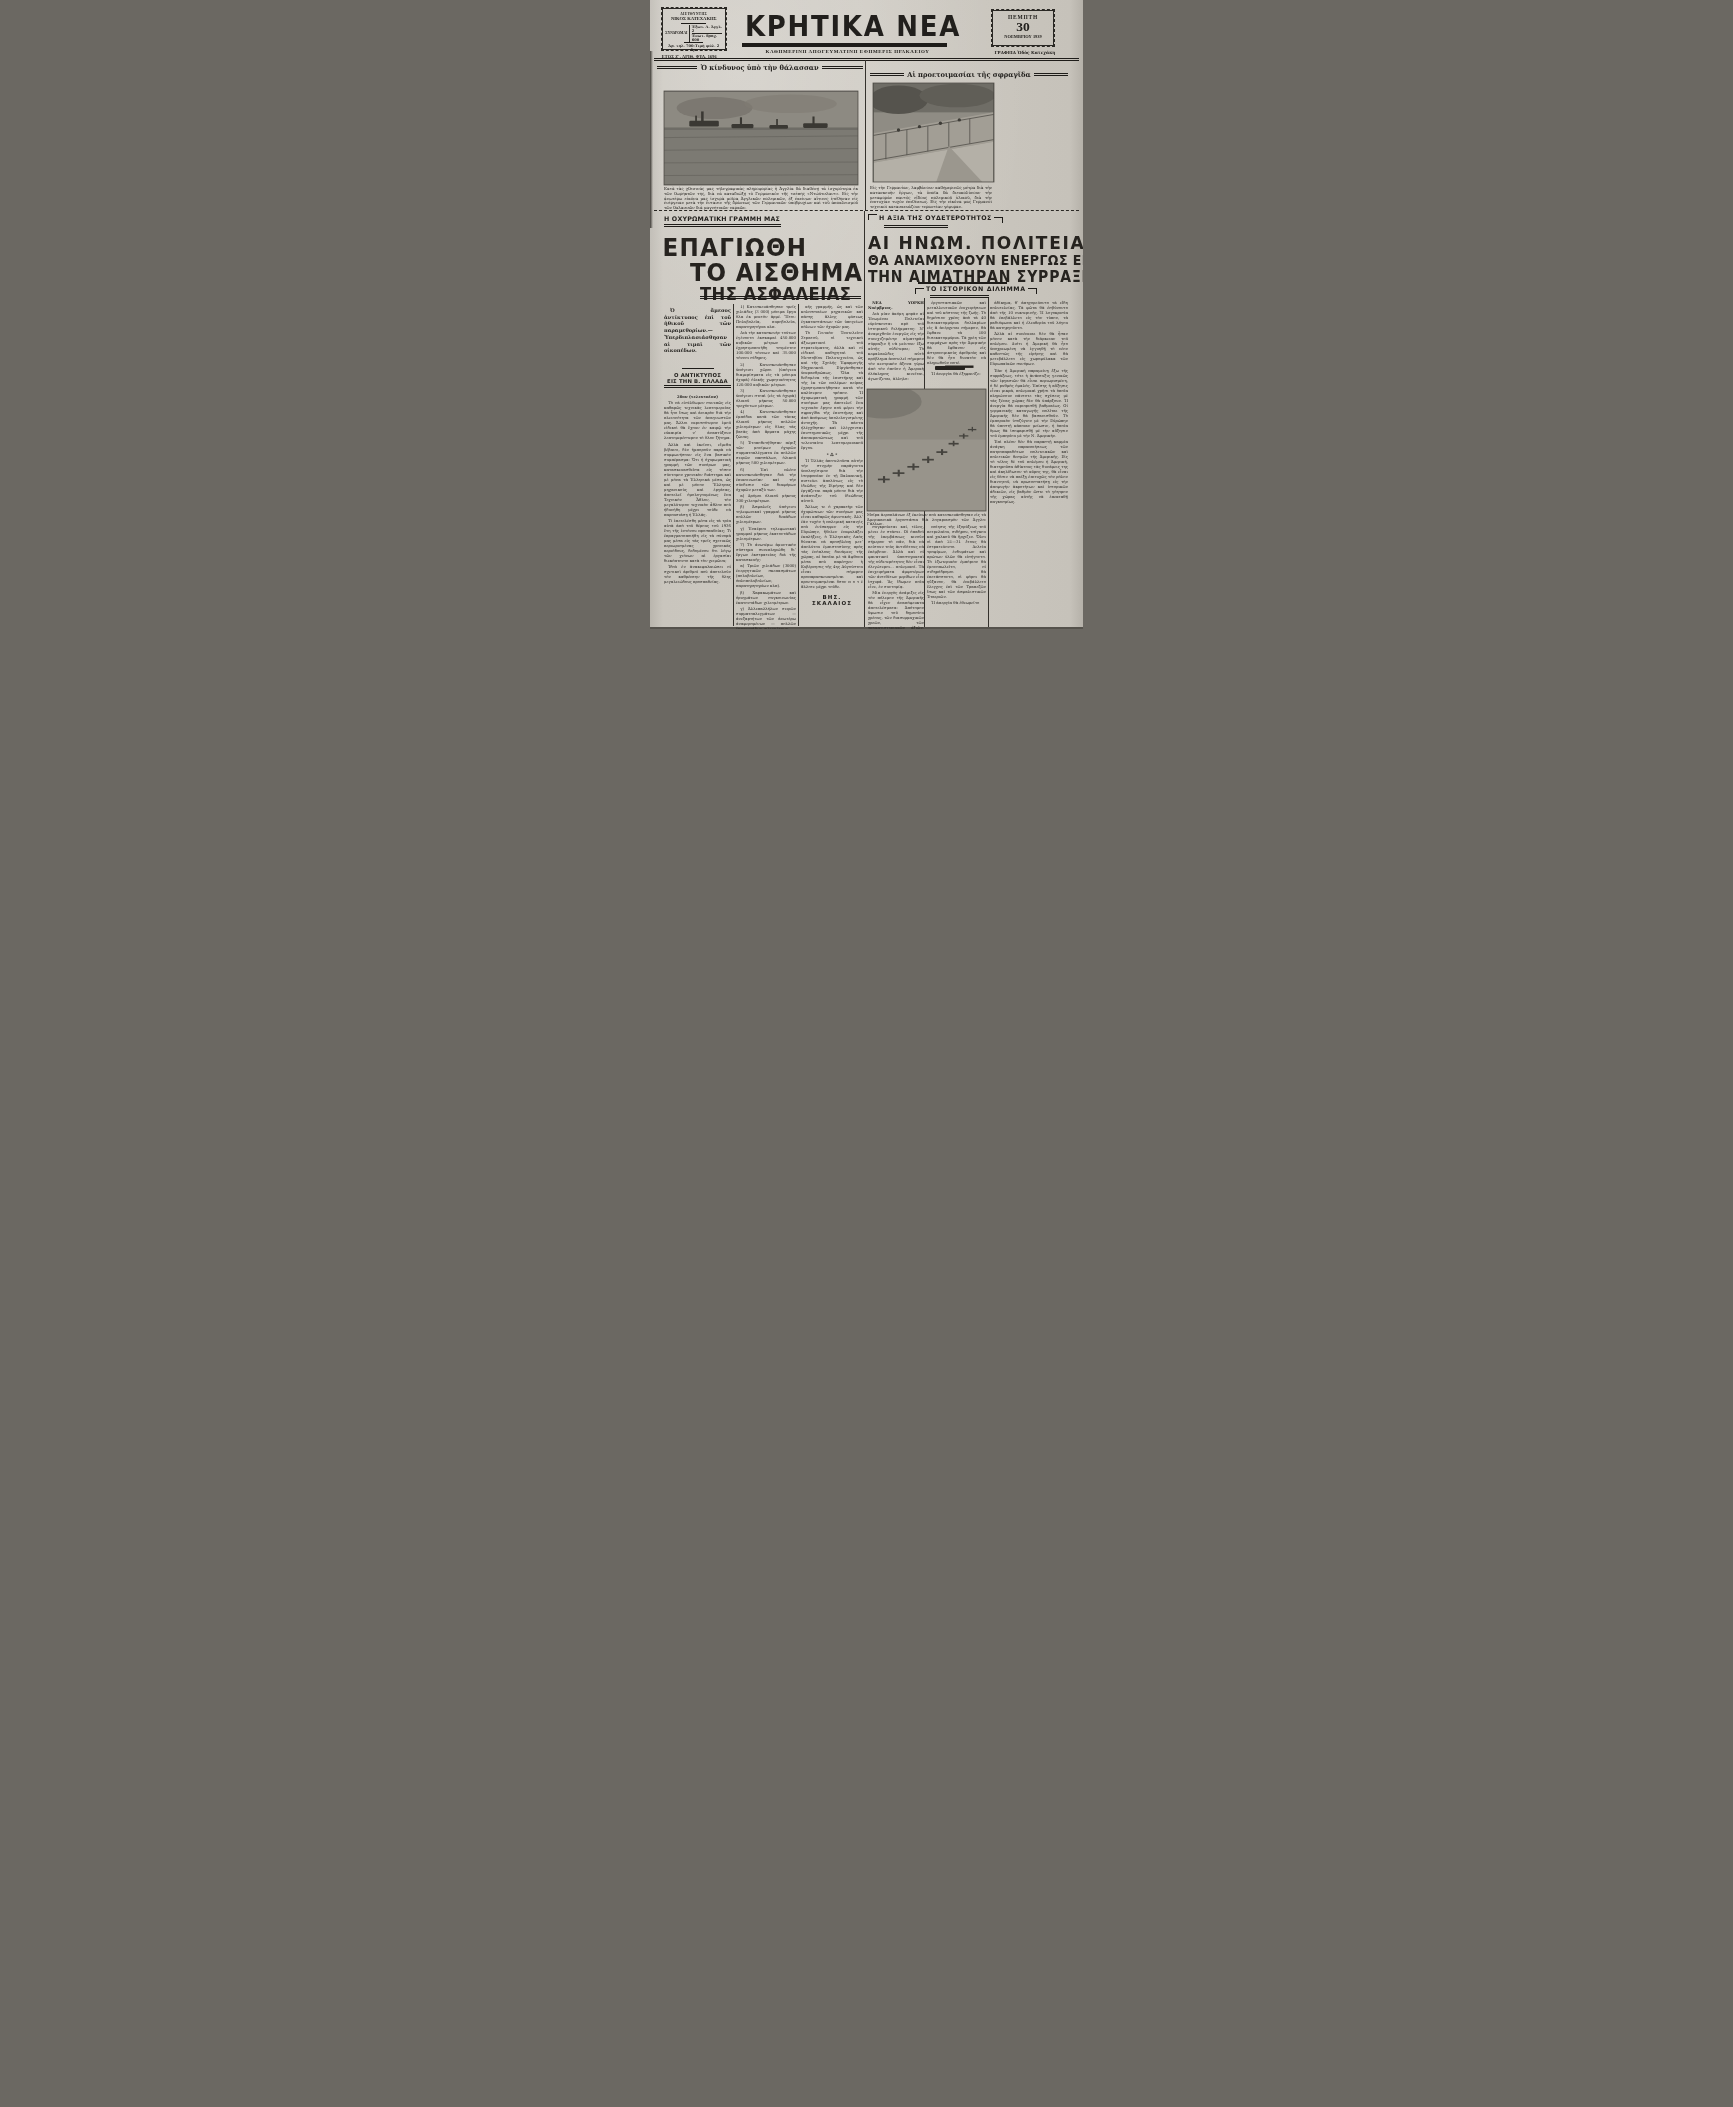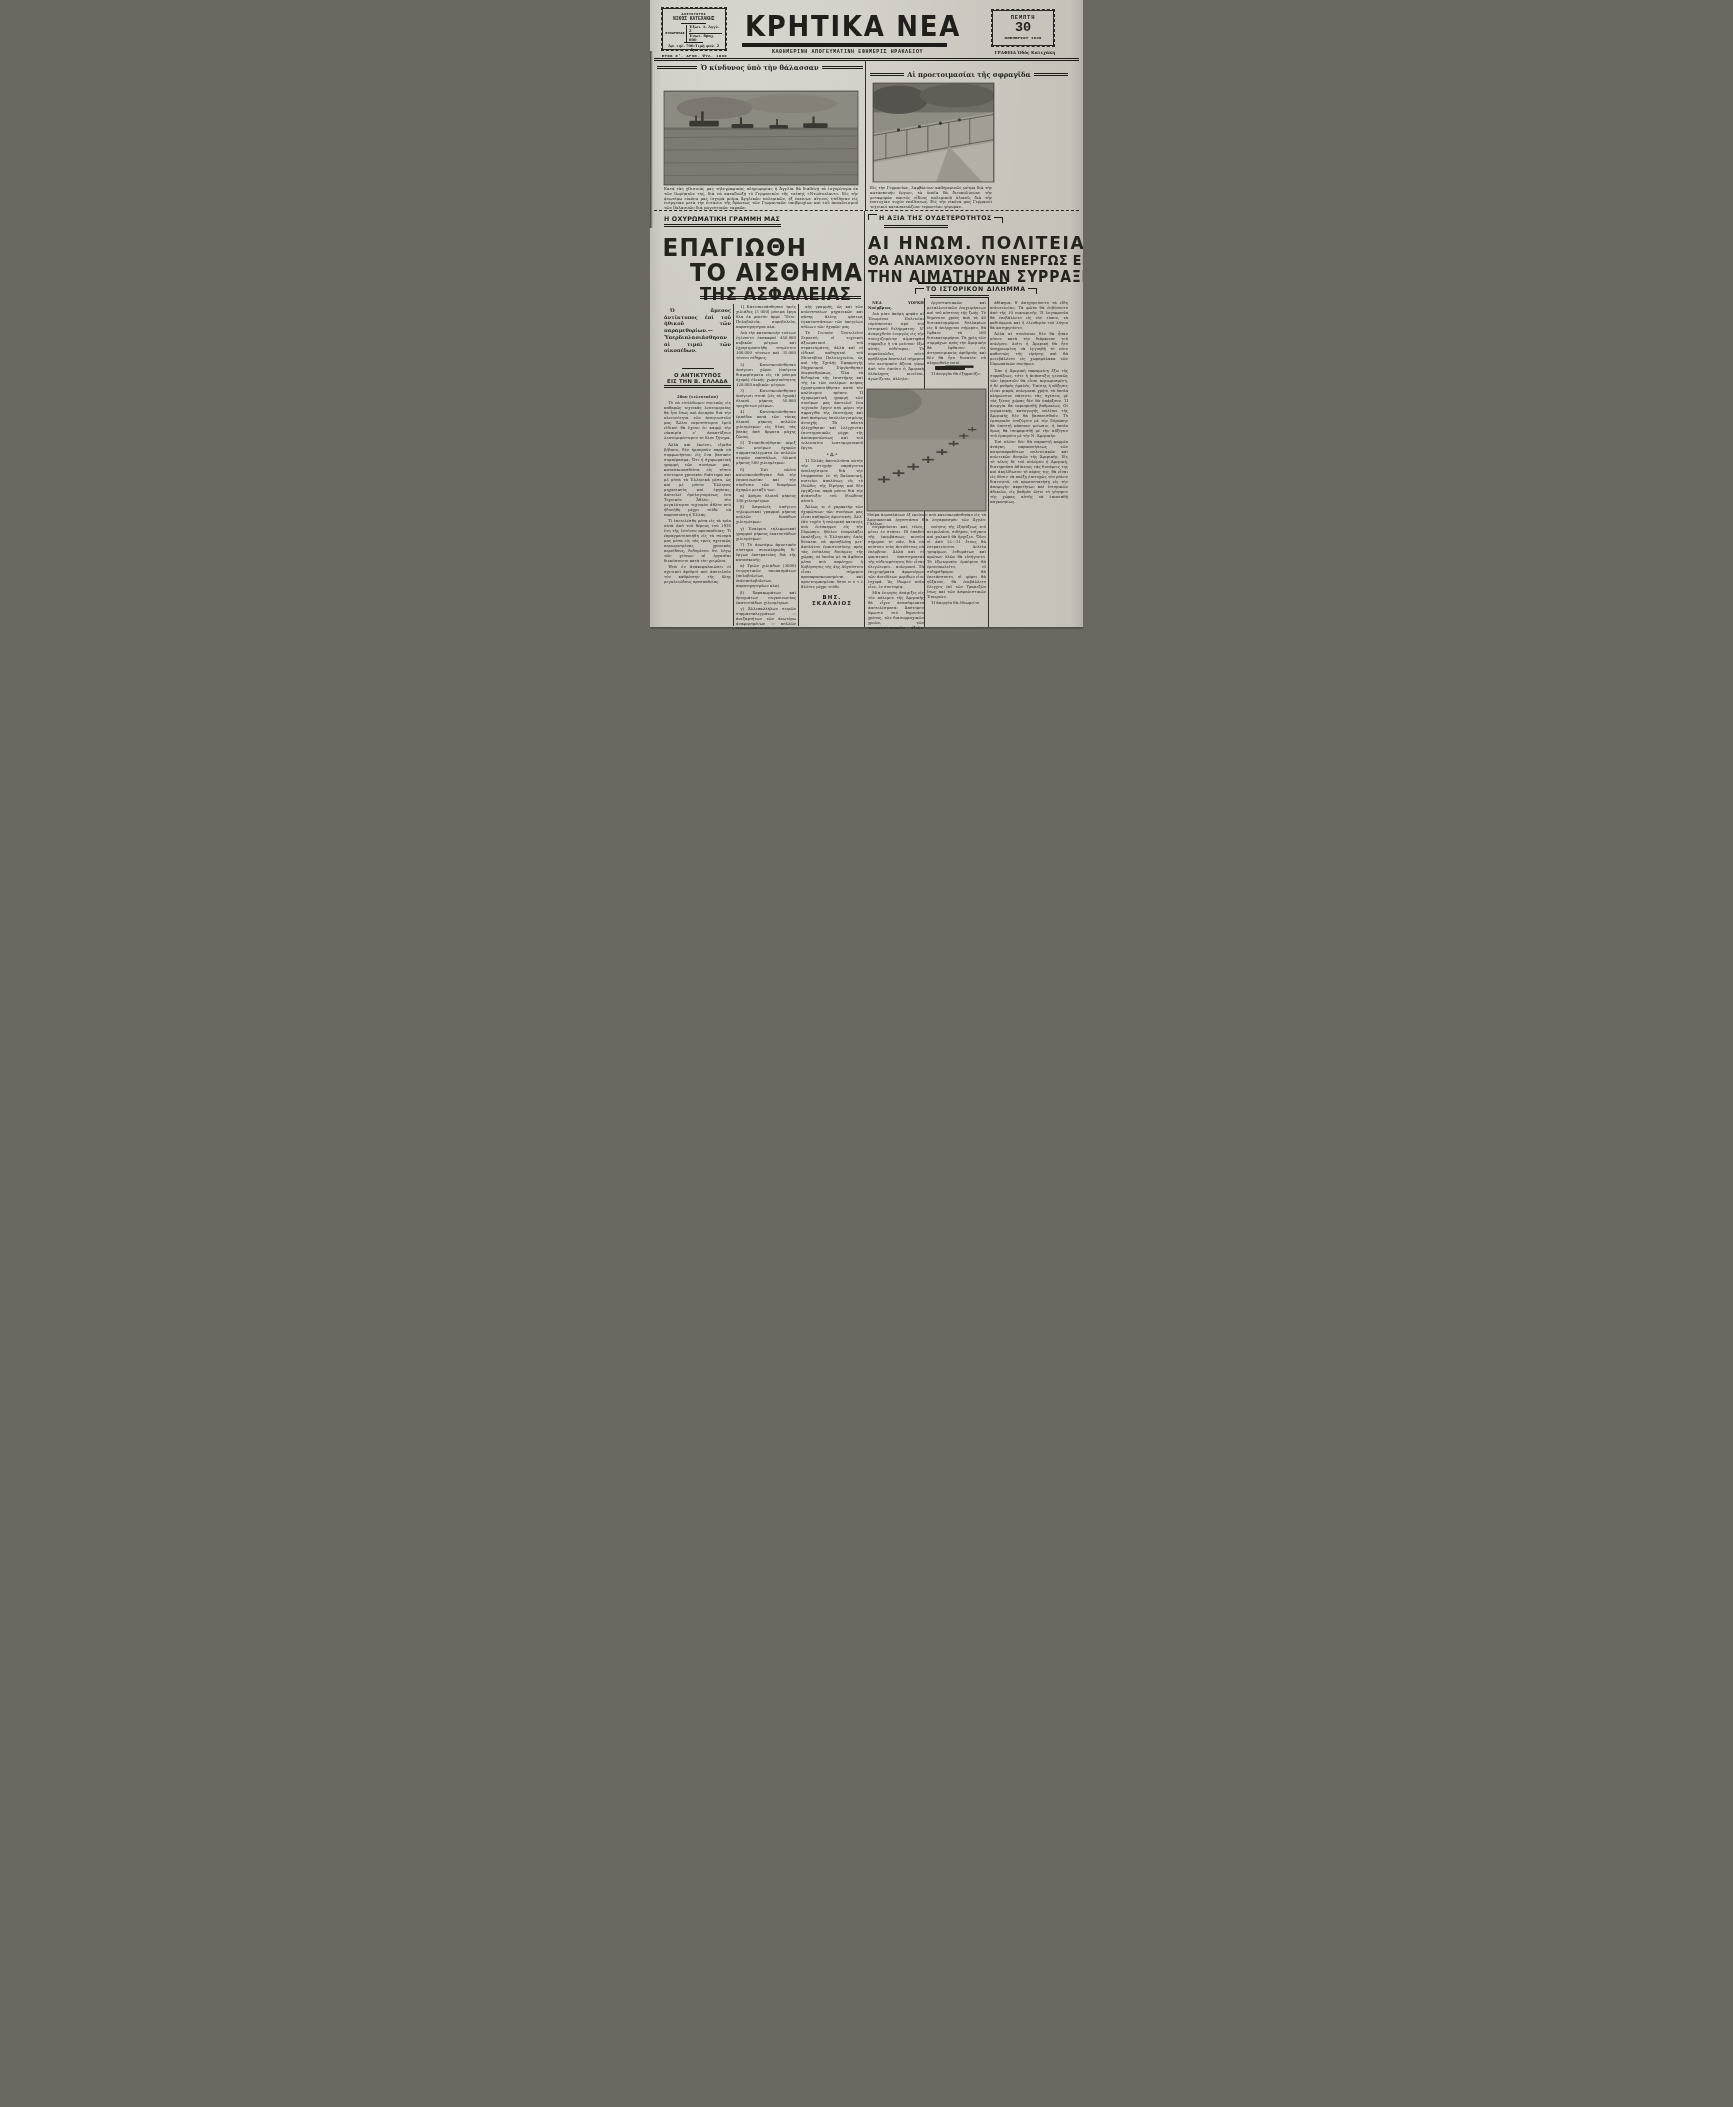--- a/index.html
+++ b/index.html
@@ -10,21 +10,21 @@
       #c9c5bd;
     overflow:hidden;
     font-family:"DejaVu Serif", serif;color:#24221f;}
   .abs{position:absolute;}
   .ink{color:#211f1c;}
   
   .mbox{border:0.8px solid #2a2824;outline:0.8px dashed #2a2824;outline-offset:0.4px;background:transparent;}
   .mast-title{font-family:"DejaVu Sans",sans-serif;font-weight:bold;letter-spacing:1.7px;
     transform:scaleY(1.12);transform-origin:top center;white-space:nowrap;}
   .bar{background:#1e1c19;}
-  .smallcaps{font-family:Liberation Mono, monospace;font-weight:bold;}
+  .smallcaps{font-family:Liberation Serif, serif;font-weight:bold;}
   .rule2{border-top:0.8px solid #1e1c19;border-bottom:0.8px solid #1e1c19;height:1.3px;}
   .dashrule{border-top:0.8px dashed #2a2824;}
   .vrule{background:#34312c;}
   .multirule{background:repeating-linear-gradient(#1e1c19 0 0.6px, transparent 0.6px 1.9px);}
   
   .sech{display:flex;align-items:center;gap:3.4px;}
   .sech .ln{flex:1;height:3.8px;background:repeating-linear-gradient(#1e1c19 0 0.8px, transparent 0.8px 2.1px);}
   .sech .tx{font-weight:bold;font-size:6.7px;white-space:nowrap;transform:scaleY(1.05);text-align:center;}
   
   .hl{font-family:"DejaVu Sans",sans-serif;font-weight:bold;white-space:nowrap;

